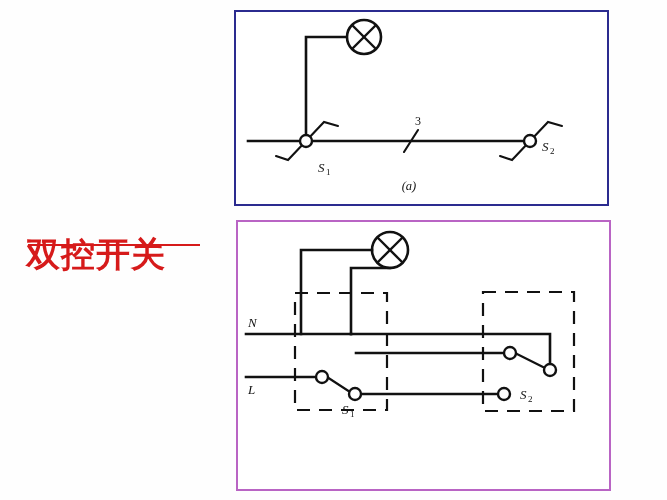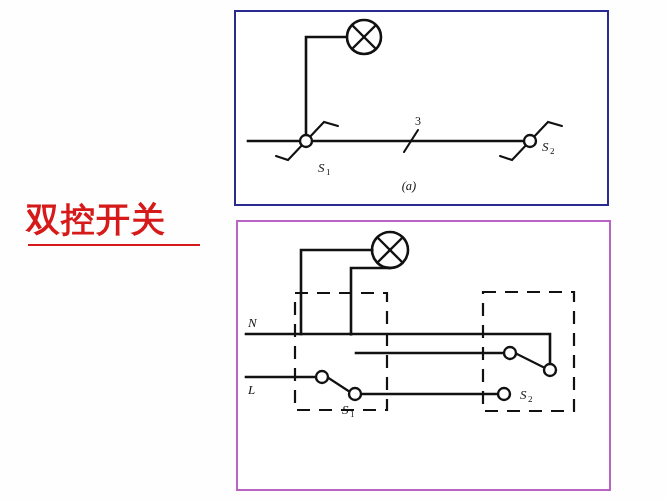--- a/index.html
+++ b/index.html
@@ -32,20 +32,21 @@
     height: 56px;
   }
   .title-text {
     font-family: "DejaVu Sans", "Liberation Sans", sans-serif;
     font-size: 34px;
     font-weight: 700;
     letter-spacing: 1px;
     color: #d61a1a;
     line-height: 42px;
     white-space: nowrap;
+    margin-top: 35px;
   }
   .title-underline {
     position: absolute;
     left: 2px;
     top: 46px;
     width: 172px;
     height: 2px;
     background: #d61a1a;
   }
 

